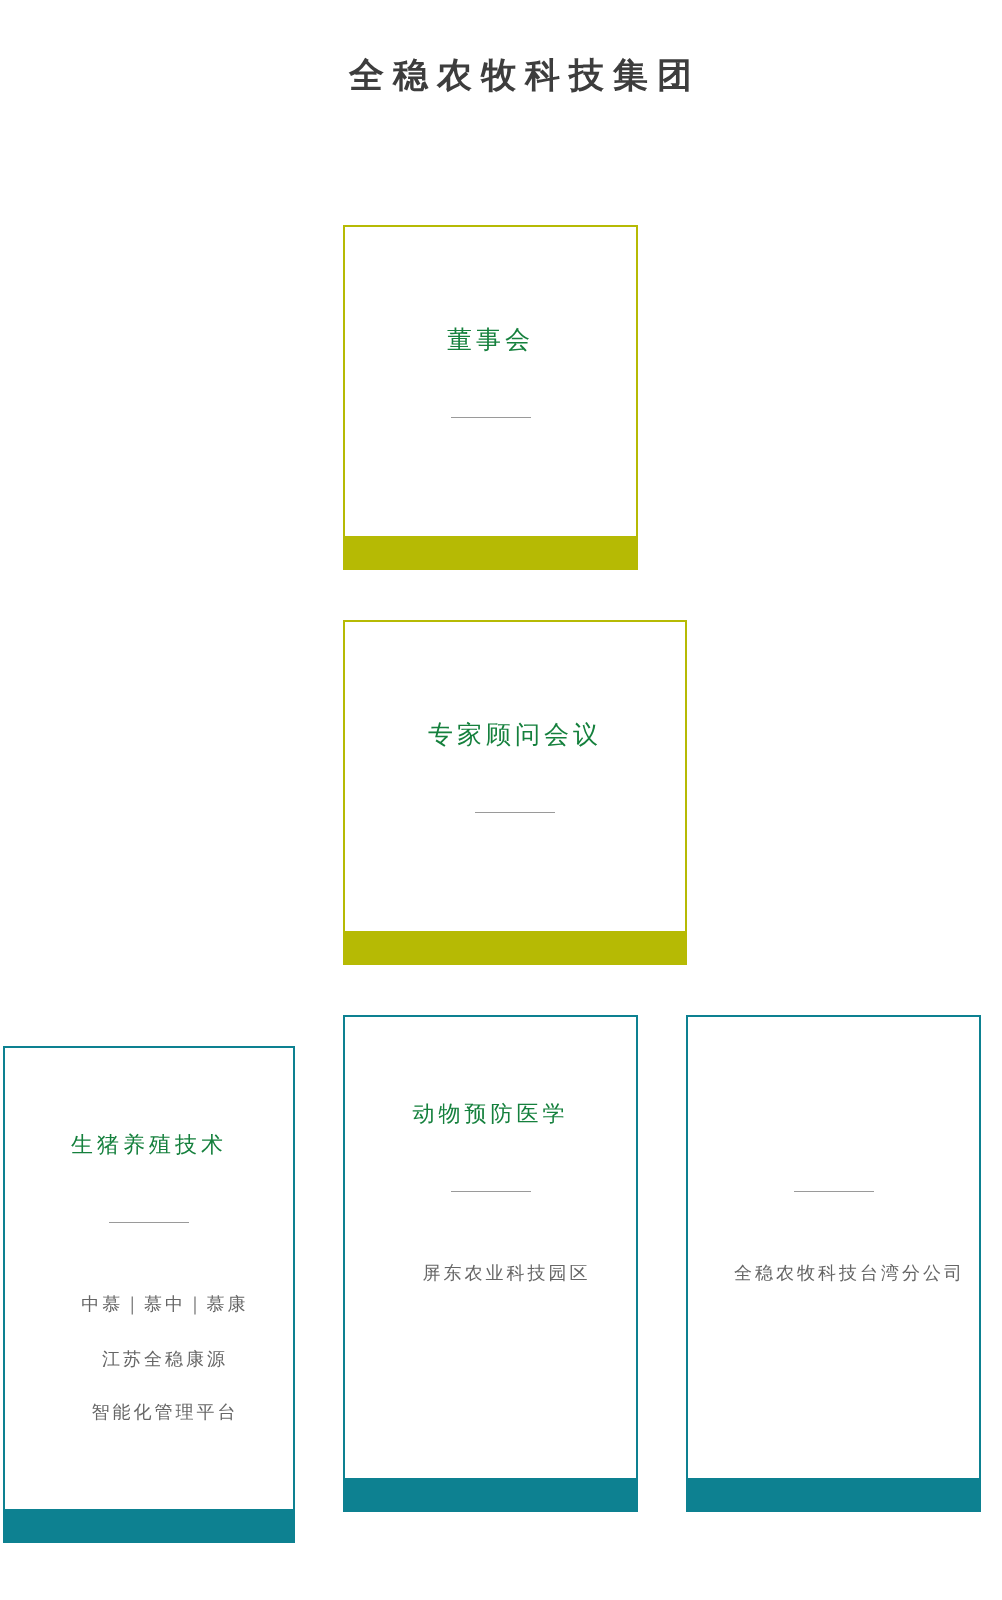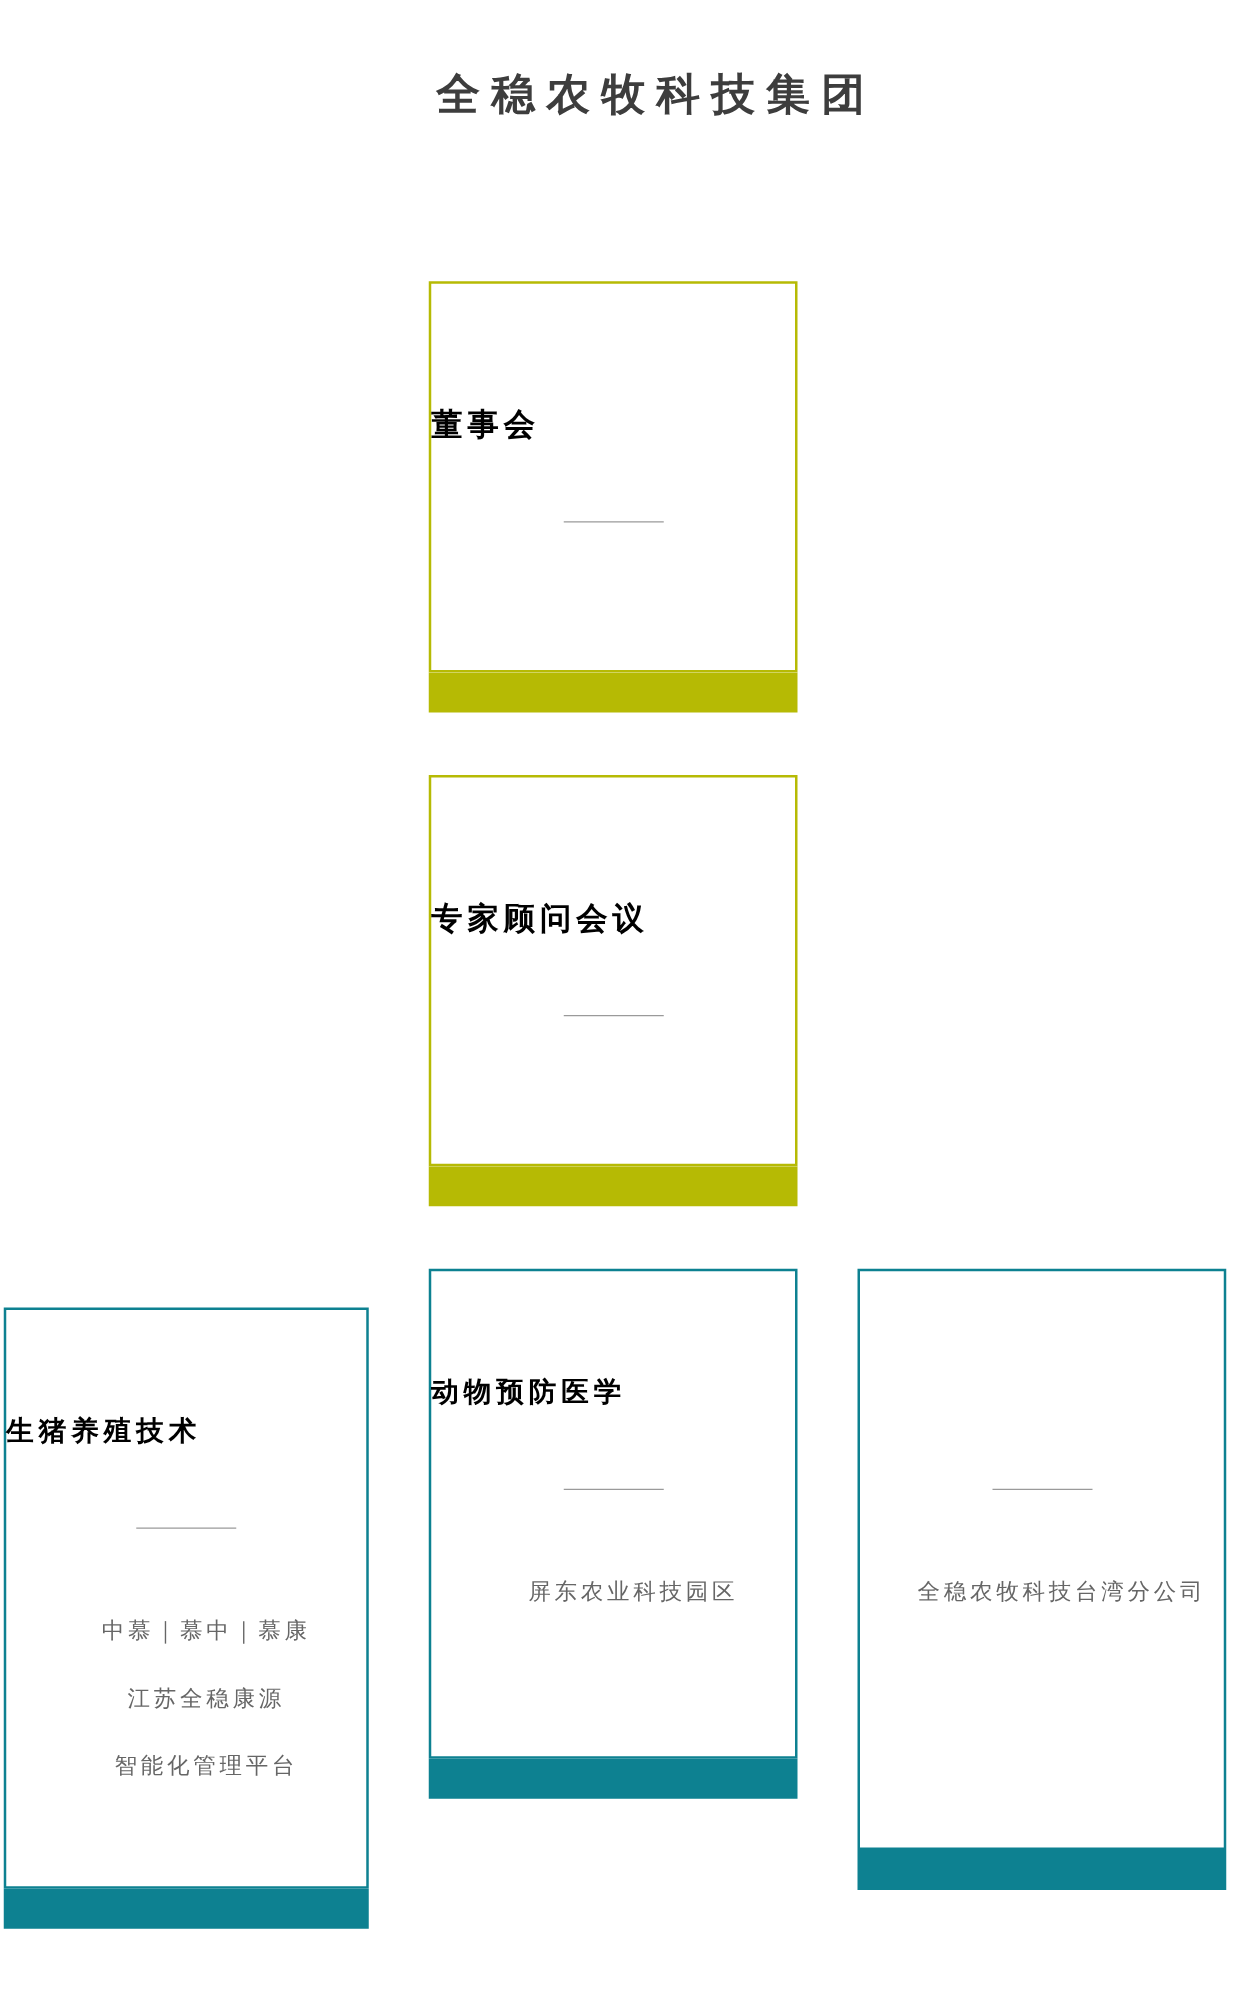--- a/index.html
+++ b/index.html
@@ -44,22 +44,23 @@
   }
   .card--olive .card-body { border-color: #b6ba04; }
   .card--teal  .card-body { border-color: #0d8191; }
   .accent-bar { height: 32px; flex: 0 0 32px; }
   .card--olive .accent-bar { background: #b6ba04; }
   .card--teal  .accent-bar { background: #0d8191; }
   .card-title {
     position: absolute;
     left: 0;
     width: 100%;
-    font-weight: 700;
-    color: #000000;
+    text-align: center;
+    font-weight: 400;
+    color: #15803d;
     letter-spacing: 4px;
   }
   .card--top .card-title    { top: 96px; font-size: 25px; }
   .card--bottom .card-title { top: 82px; font-size: 22px; }
   .divider {
     position: absolute;
     left: 50%;
     transform: translateX(-50%);
     width: 80px;
     height: 0;
@@ -76,23 +77,23 @@
     font-size: 18px;
     letter-spacing: 3px;
     color: #666666;
   }
   .item-0 { top: 228px; }
   .item-1 { top: 283px; }
   .item-2 { top: 336px; }
 
   
   .card-board    { left: 343px; top: 225px;  width: 295px; height: 345px; }
-  .card-advisory { left: 343px; top: 620px;  width: 295px; height: 345px; }
+  .card-advisory { left: 343px; top: 620px;  width: 344px; height: 345px; }
   .card-div-0    { left: 3px;   top: 1046px; width: 292px; height: 497px; }
-  .card-div-1    { left: 343px; top: 1015px; width: 295px; height: 424px; }
+  .card-div-1    { left: 343px; top: 1015px; width: 295px; height: 497px; }
   .card-div-2    { left: 686px; top: 1015px; width: 295px; height: 497px; }
 </style>
 </head>
 <body>
 
 <div class="canvas">
 
   <h1 class="page-title">全稳农牧科技集团</h1>
 
   <div class="card card--top card--olive card-board">

